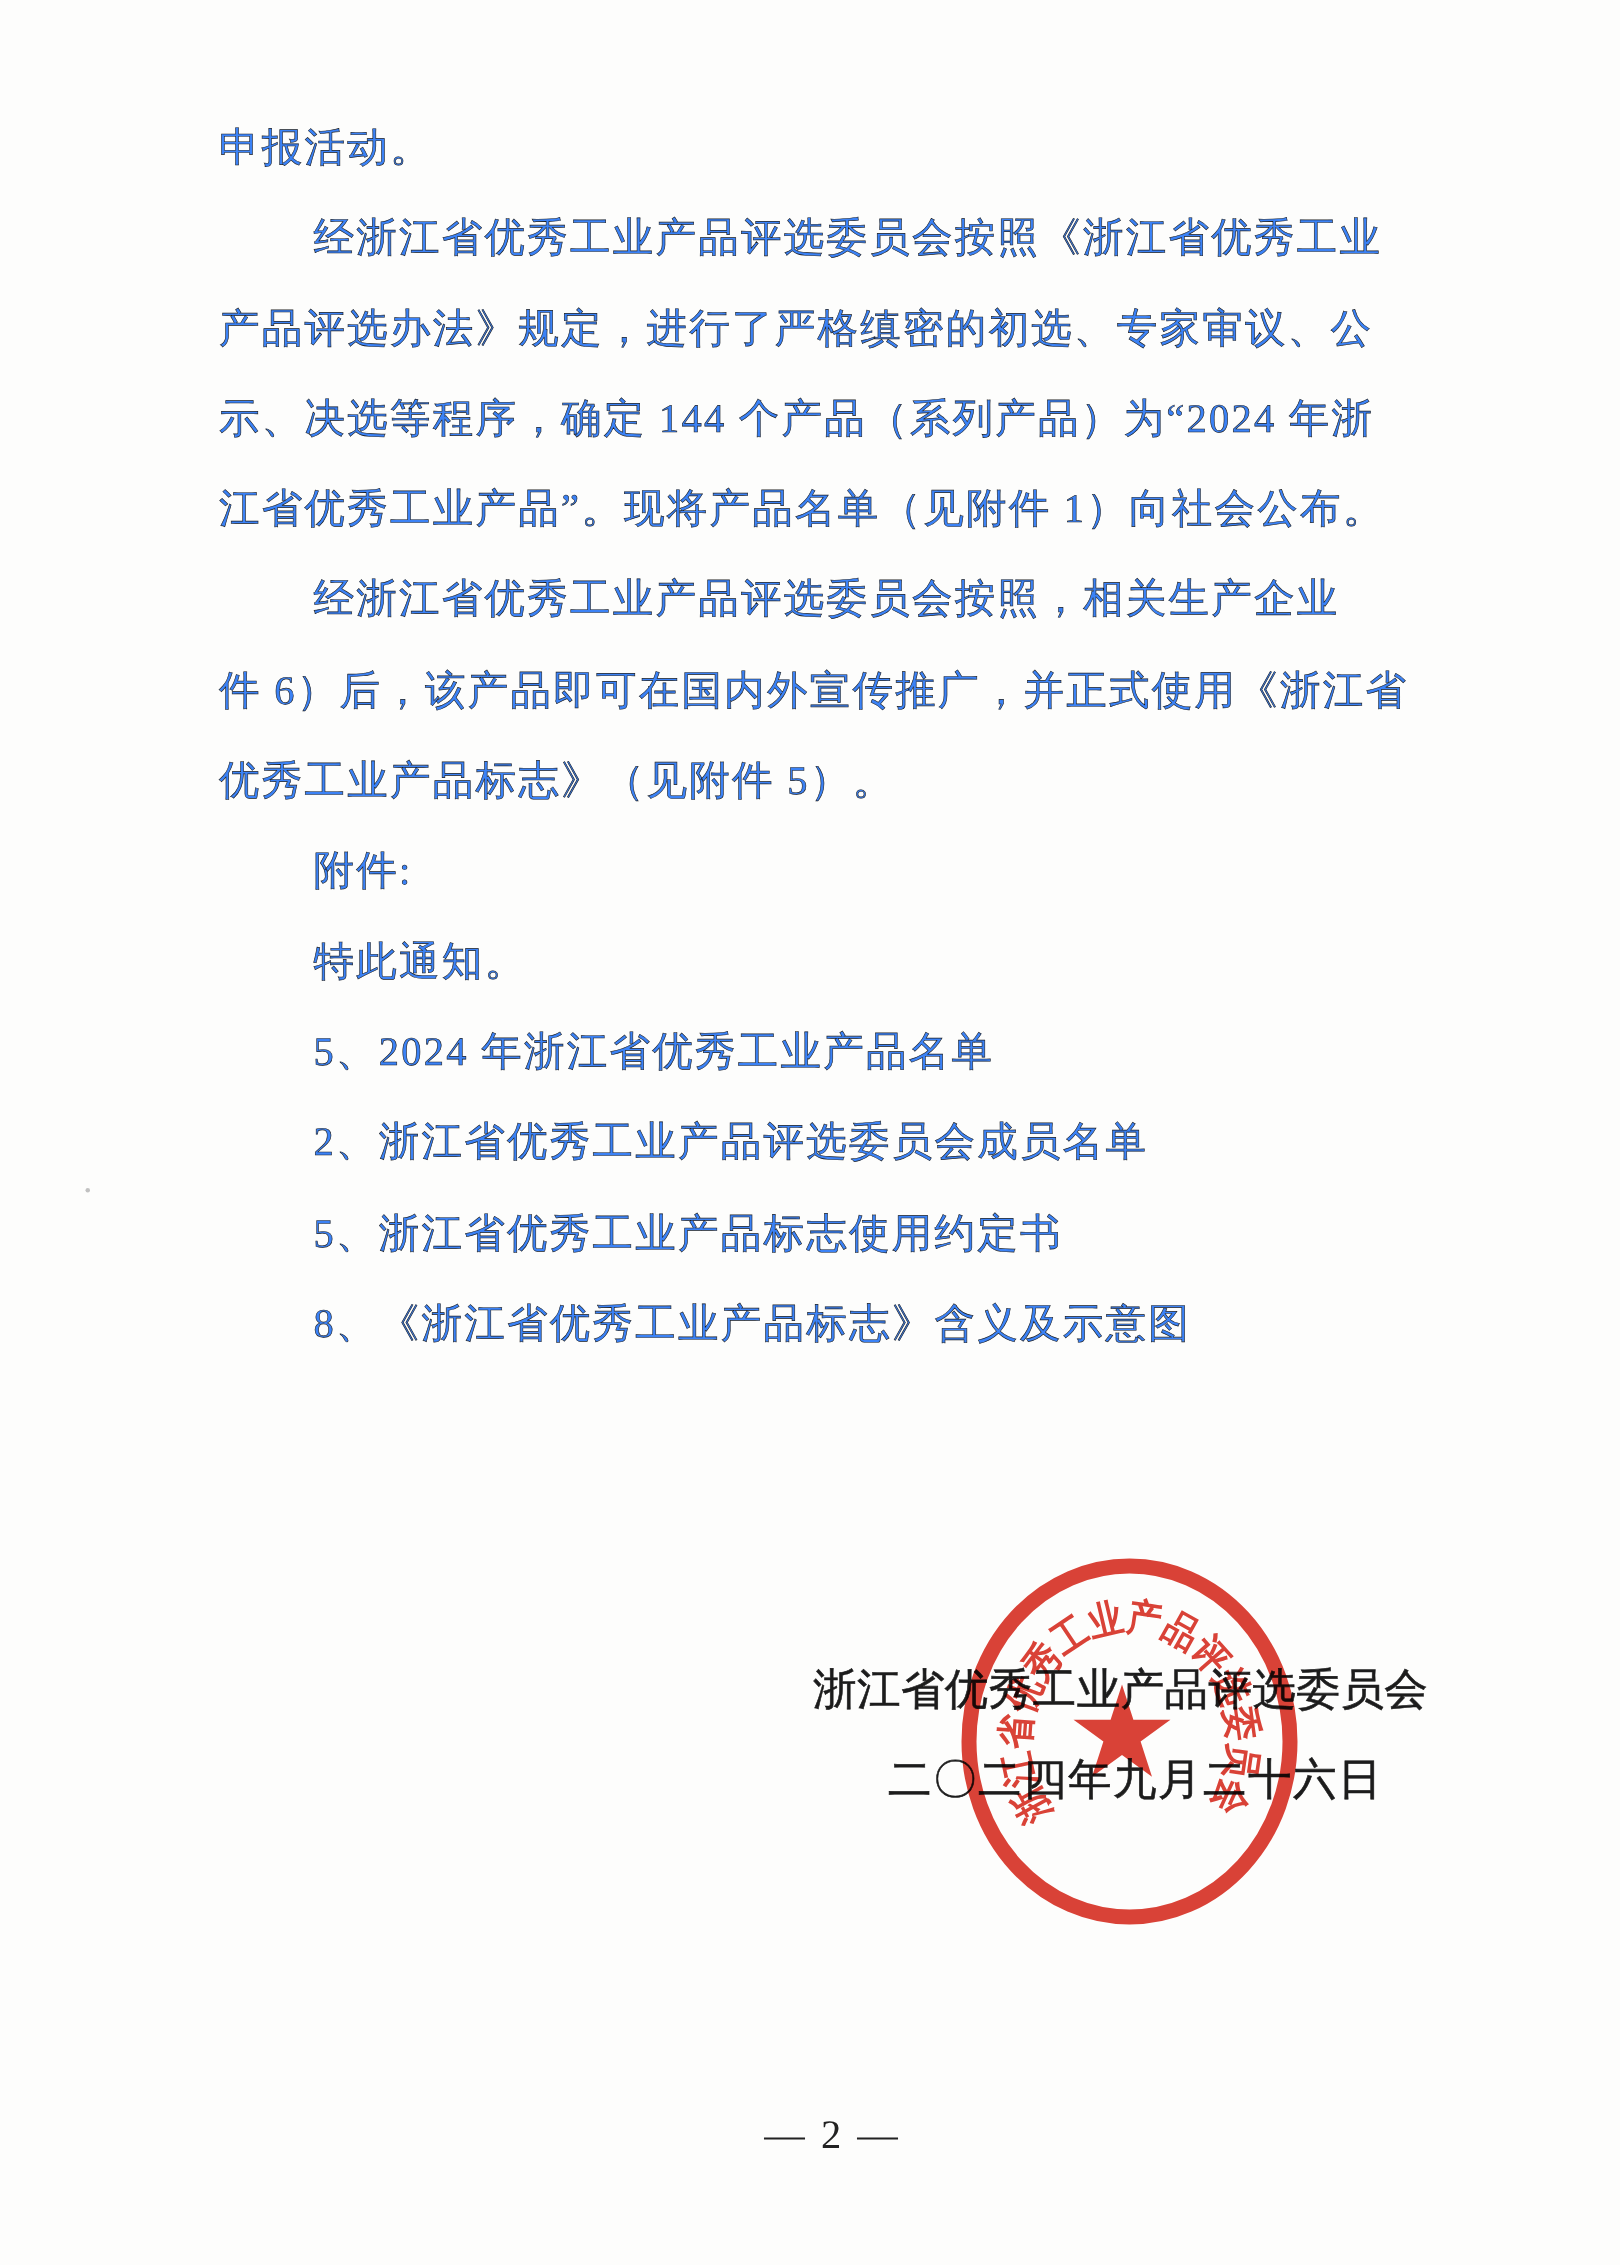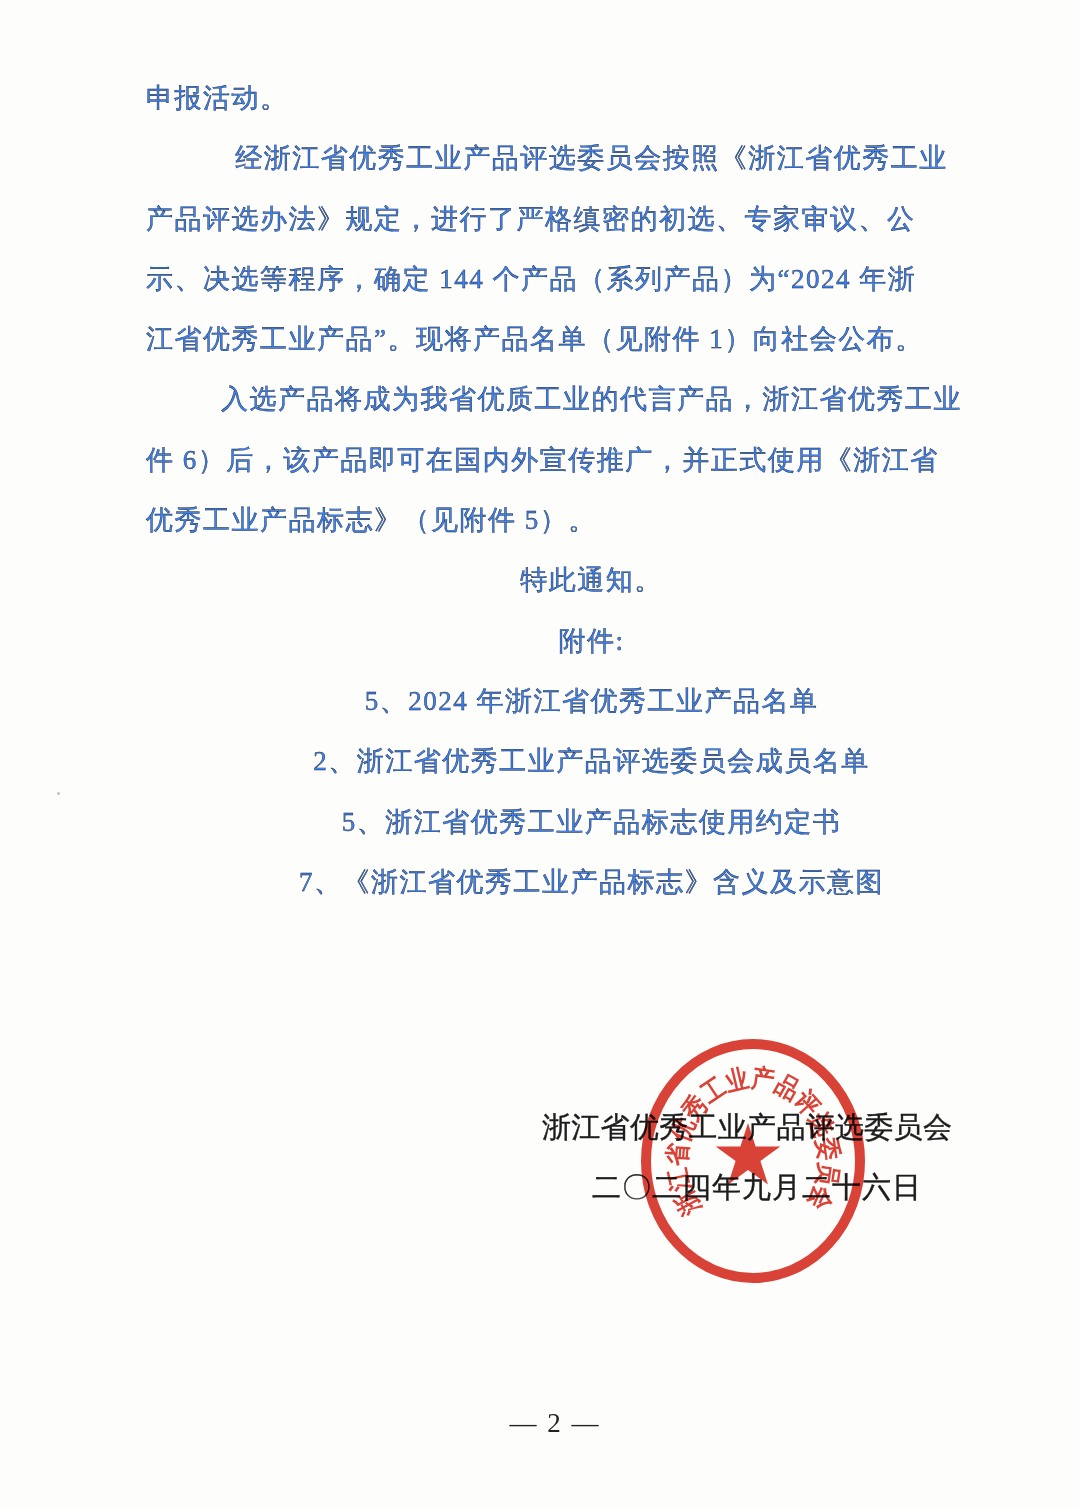--- a/index.html
+++ b/index.html
@@ -23,21 +23,21 @@
     font-size: 27px;
     letter-spacing: 1.5px;
     color: #3b82f6;
     -webkit-text-stroke: 0.4px #1c1c1c;
   }
   .line {
     height: 60.3px;
     line-height: 60.3px;
     white-space: nowrap;
   }
-  .line.indent { padding-left: 63px; text-align: center; }
+  .line.indent { padding-left: 63px; }
 
   
   .signature {
     position: absolute;
     top: 1097px; left: 0;
     width: 1080px;
     font-size: 29px;
     color: #1c1c1c;
     -webkit-text-stroke: 0.4px #1c1c1c;
   }
@@ -94,29 +94,29 @@
 <body>
 
 <div class="page">
 
   <main class="body-text">
     <p class="line">申报活动。</p>
     <p class="line indent">经浙江省优秀工业产品评选委员会按照《浙江省优秀工业</p>
     <p class="line">产品评选办法》规定，进行了严格缜密的初选、专家审议、公</p>
     <p class="line">示、决选等程序，确定 144 个产品（系列产品）为“2024 年浙</p>
     <p class="line">江省优秀工业产品”。现将产品名单（见附件 1）向社会公布。</p>
-    <p class="line indent">入选产品将成为我省优质工业的代言产品，浙江省优秀工业</p>
+    <p class="line indent">经浙江省优秀工业产品评选委员会按照，相关生产企业</p>
     <p class="line">件 6）后，该产品即可在国内外宣传推广，并正式使用《浙江省</p>
     <p class="line">优秀工业产品标志》（见附件 5）。</p>
+    <p class="line indent">附件:</p>
     <p class="line indent">特此通知。</p>
-    <p class="line indent">附件:</p>
     <p class="line indent">5、2024 年浙江省优秀工业产品名单</p>
     <p class="line indent">2、浙江省优秀工业产品评选委员会成员名单</p>
     <p class="line indent">5、浙江省优秀工业产品标志使用约定书</p>
-    <p class="line indent">7、《浙江省优秀工业产品标志》含义及示意图</p>
+    <p class="line indent">8、《浙江省优秀工业产品标志》含义及示意图</p>
   </main>
 
   <div class="signature">
     <div class="sig-org">浙江省优秀工业产品评选委员会</div>
     <div class="sig-date">二〇二四年九月二十六日</div>
   </div>
 
   <svg class="seal" viewBox="0 0 226 246" xmlns="http://www.w3.org/2000/svg">
     <ellipse cx="113" cy="123" rx="107" ry="117" fill="none" stroke-width="10" stroke="#d93327"></ellipse>
     <path id="sealArcPath" d="M 61.7 170.6 A 67 74 0 1 1 164.3 170.6" fill="none"></path>

